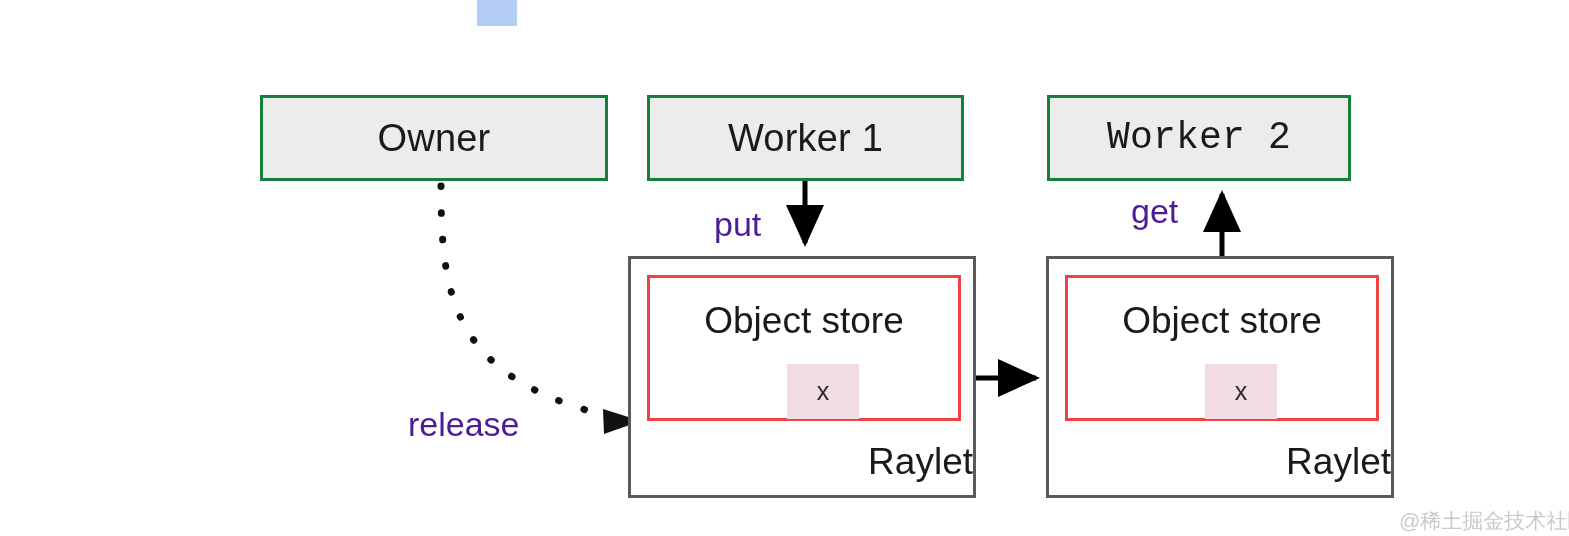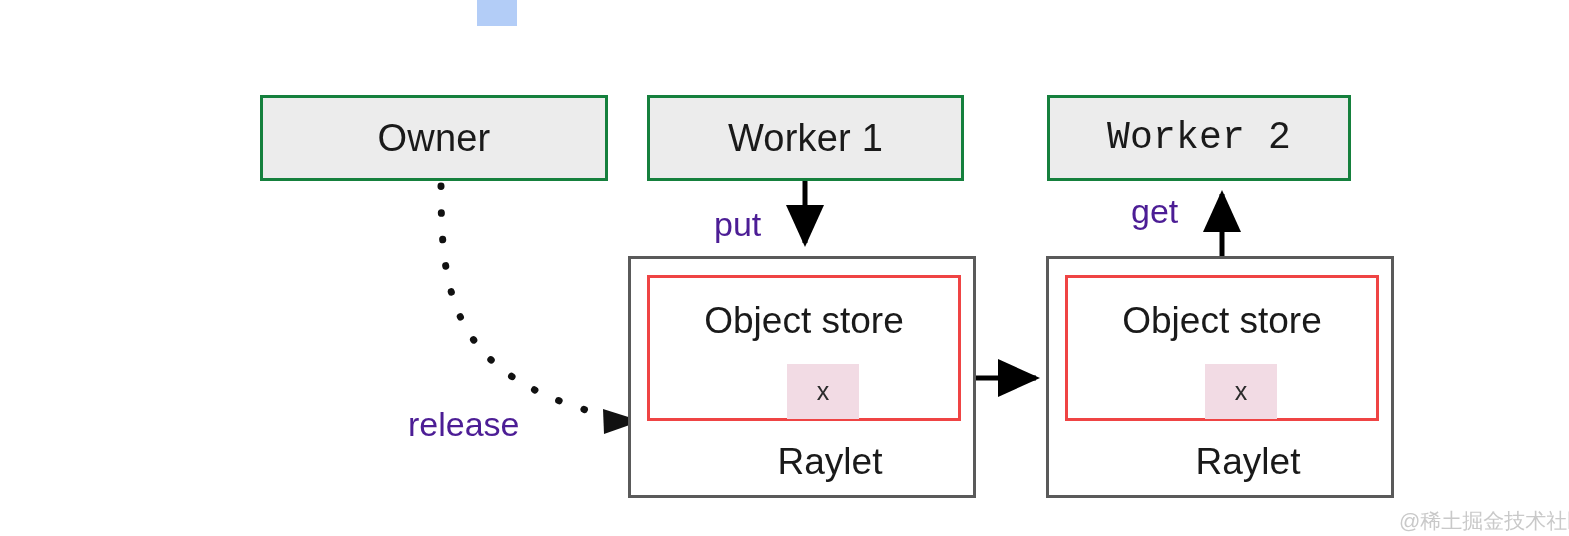--- a/index.html
+++ b/index.html
@@ -56,25 +56,24 @@
     width: 100%;
     text-align: center;
     top: 24px;
     font-size: 37px;
     color: #1a1a1a;
     line-height: 1;
   }
   .raylet-title {
     position: absolute;
     width: 100%;
-    text-align: center;
+    text-align: right;
     font-size: 37px;
     color: #1a1a1a;
     line-height: 1;
-    margin-left: 28px;
   }
   .object-chip {
     position: absolute;
     box-sizing: border-box;
     background: #f2dbe4;
     display: flex;
     align-items: center;
     justify-content: center;
   }
   .object-chip-label {

